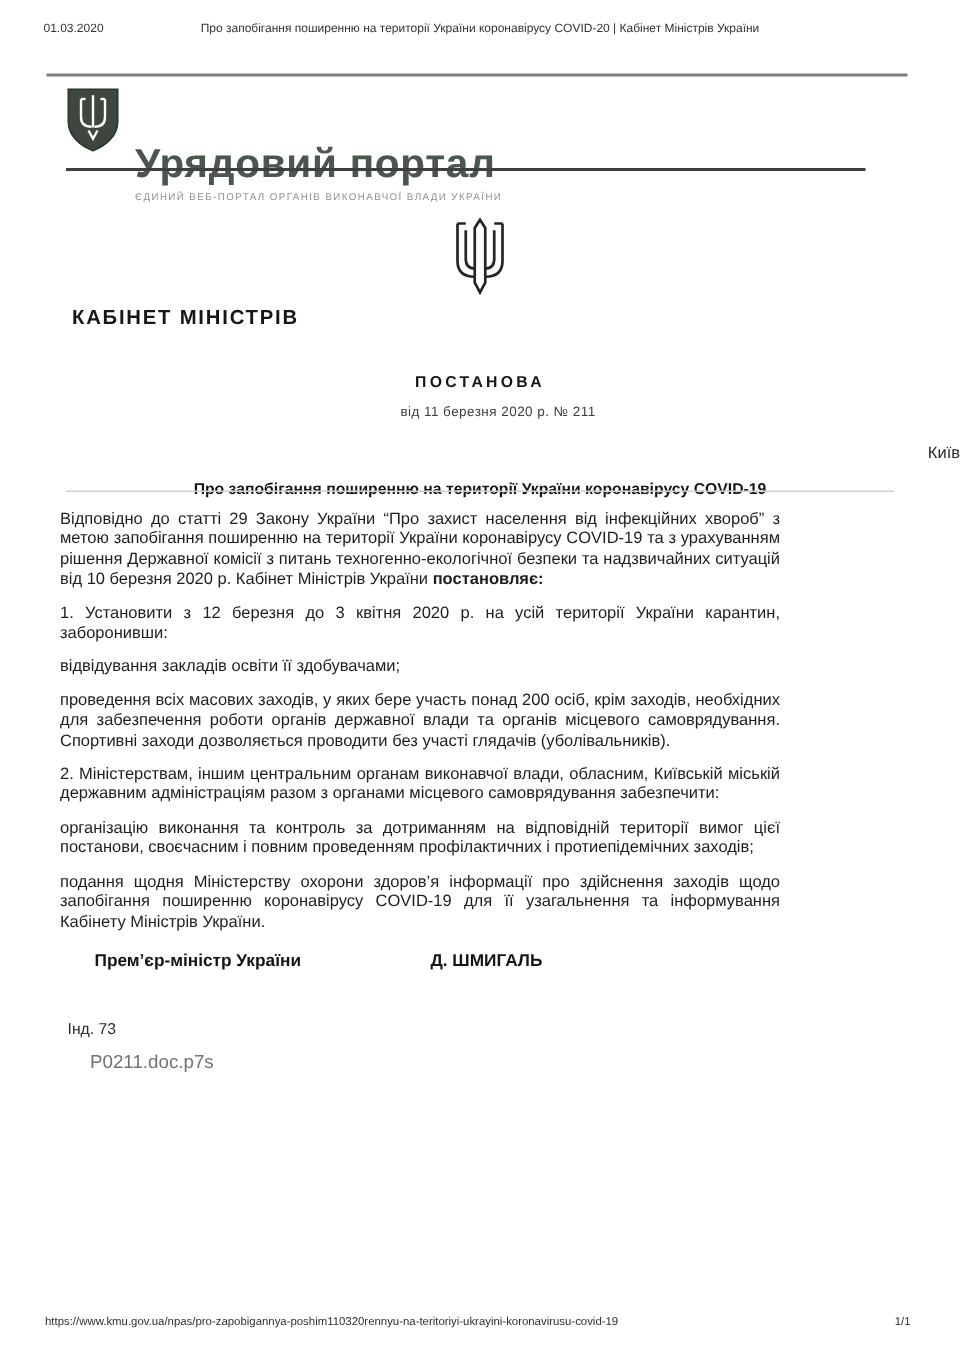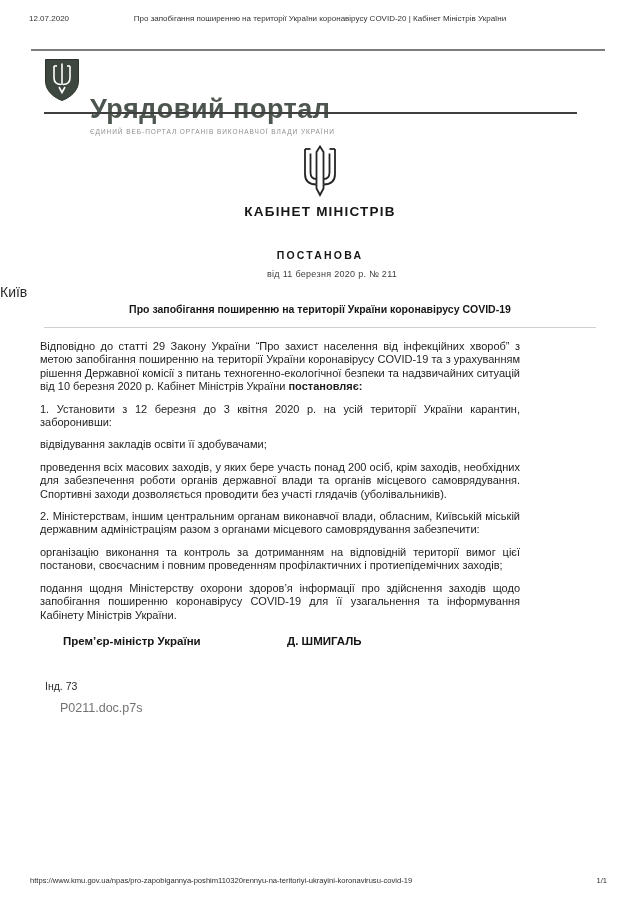--- a/index.html
+++ b/index.html
@@ -20,27 +20,27 @@
   
   .site-header{position:absolute;top:58px;left:44px;display:flex;align-items:flex-start;}
   .shield{display:block;}
   .logo-text{margin-left:10px;margin-top:36px;}
   .logo-title{font-size:27px;font-weight:bold;color:#4d564e;letter-spacing:.5px;line-height:30px;}
   .logo-tagline{font-size:6.5px;color:#8f8f8f;letter-spacing:.95px;margin-top:4px;}
   .hr-dark{position:absolute;top:112px;left:44px;width:533px;height:2px;background:#3f3f3f;}
 
   
   .emblem{position:absolute;top:145px;left:0;right:0;text-align:center;}
-  .org-name{position:absolute;top:203px;left:0;right:0;text-align:center;
-            font-size:13.5px;font-weight:bold;letter-spacing:1.2px;line-height:17px;color:#161616;}
+  .org-name{position:absolute;top:203px;left:0;right:0;text-align:left;
+            font-size:13.5px;font-weight:bold;letter-spacing:1.2px;line-height:17px;color:#161616;padding-left:48px;}
   .doc-type{position:absolute;top:249px;left:0;right:0;text-align:center;
             font-size:10.5px;font-weight:bold;letter-spacing:2.2px;color:#161616;}
   .doc-date{position:absolute;top:269px;left:0;right:0;text-align:center;font-size:9px;color:#3d3d3d;letter-spacing:.3px;padding-left:24px;}
-  .doc-city{position:absolute;top:284px;left:0;right:0;text-align:left;font-size:14px;color:#2a2a2a;}
-  .doc-title{position:absolute;top:303px;left:0;right:0;text-align:center;font-size:10.5px;font-weight:bold;color:#161616;}
+  .doc-city{position:absolute;top:296px;left:0;right:0;text-align:right;font-size:11px;color:#2a2a2a;}
+  .doc-title{position:absolute;top:320px;left:0;right:0;text-align:center;font-size:10.5px;font-weight:bold;color:#161616;}
   .hr-light{position:absolute;top:327px;left:44px;width:552px;height:1px;background:#d0d0d0;}
 
   
   .doc-body{position:absolute;top:340px;left:40px;width:480px;font-size:11px;line-height:13.4px;color:#1e1e1e;}
   .doc-body p{margin:0 0 9px 0;text-align:justify;}
   .sig-row{position:relative;height:14px;margin-top:13px;font-size:11.5px;font-weight:bold;color:#141414;}
   .sig-pos{position:absolute;left:23px;}
   .sig-name{position:absolute;left:247px;}
   .doc-index{margin-top:31px;margin-left:5px;font-size:10.5px;color:#2a2a2a;}
   .doc-file{margin-top:9px;margin-left:20px;font-size:12.5px;color:#737373;}
@@ -49,21 +49,21 @@
   .print-footer{position:absolute;top:876px;left:0;right:0;height:12px;font-size:7.6px;color:#2e2e2e;}
   .pf-url{position:absolute;left:30px;top:0;}
   .pf-page{position:absolute;right:33px;top:0;}
 </style>
 </head>
 <body>
 
 <div class="page">
 
   <div class="print-header">
-    <span class="ph-date">12.07.2020</span>
+    <span class="ph-date">01.03.2020</span>
     <div class="ph-title">Про запобігання поширенню на території України коронавірусу COVID-20 | Кабінет Міністрів України</div>
   </div>
   <div class="hr-top"></div>
 
   <div class="site-header">
     <span>
       <svg class="shield" width="36" height="44" viewBox="0 0 36 44">
         <path d="M1.5 1.5 H34.5 V23 C34.5 33 26 39.5 18 42.5 C10 39.5 1.5 33 1.5 23 Z" fill="#3d463f" stroke="#2c332d" stroke-width="1"></path>
         <g fill="none" stroke="#ffffff" stroke-width="1.6">
           <path d="M10 8 V20 Q10 26.5 17 26.5"></path>

